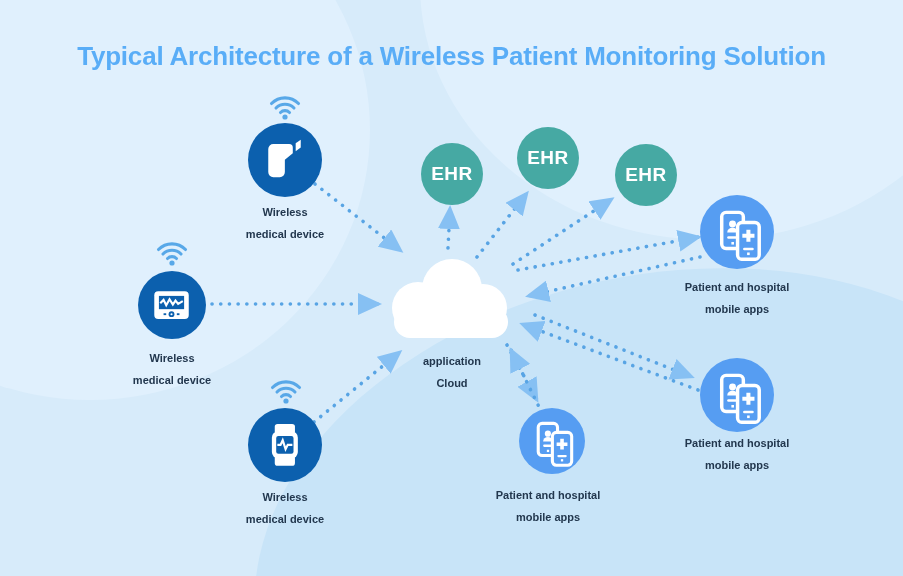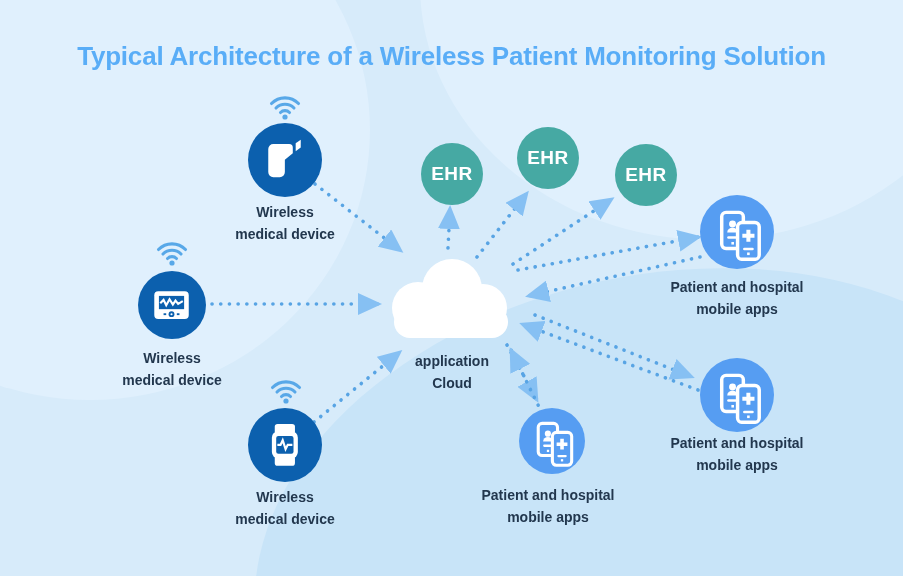--- a/index.html
+++ b/index.html
@@ -40,21 +40,21 @@
   .circle svg{width:78%;height:78%;}
   .wifi{position:absolute;width:40px;height:30px;}
   .w-d1{left:265px;top:90px;}
   .w-d2{left:152px;top:236px;}
   .w-d3{left:266px;top:374px;}
   .wifi path{stroke:var(--wifi,#58a8e8);stroke-width:3.1;fill:none;stroke-linecap:round;}
   .wifi circle{fill:var(--wifi,#58a8e8);}
   .cloud-svg{position:absolute;left:380px;top:246px;width:145px;height:100px;}
   .cloud-svg *{fill:var(--cloud-fill,#ffffff);}
   .label{
-    position:absolute;text-align:center;font-size:14px;font-weight:600;
+    position:absolute;text-align:center;font-size:11px;font-weight:600;
     line-height:22px;color:var(--label-text,#22374e);
   }
   .lbl-d1{left:185px;top:201px;width:200px;}
   .lbl-d2{left:72px;top:347px;width:200px;}
   .lbl-d3{left:185px;top:486px;width:200px;}
   .lbl-cloud{left:377px;top:350px;width:150px;}
   .lbl-a1{left:627px;top:276px;width:220px;}
   .lbl-a2{left:627px;top:432px;width:220px;}
   .lbl-a3{left:438px;top:484px;width:220px;}
 </style>

